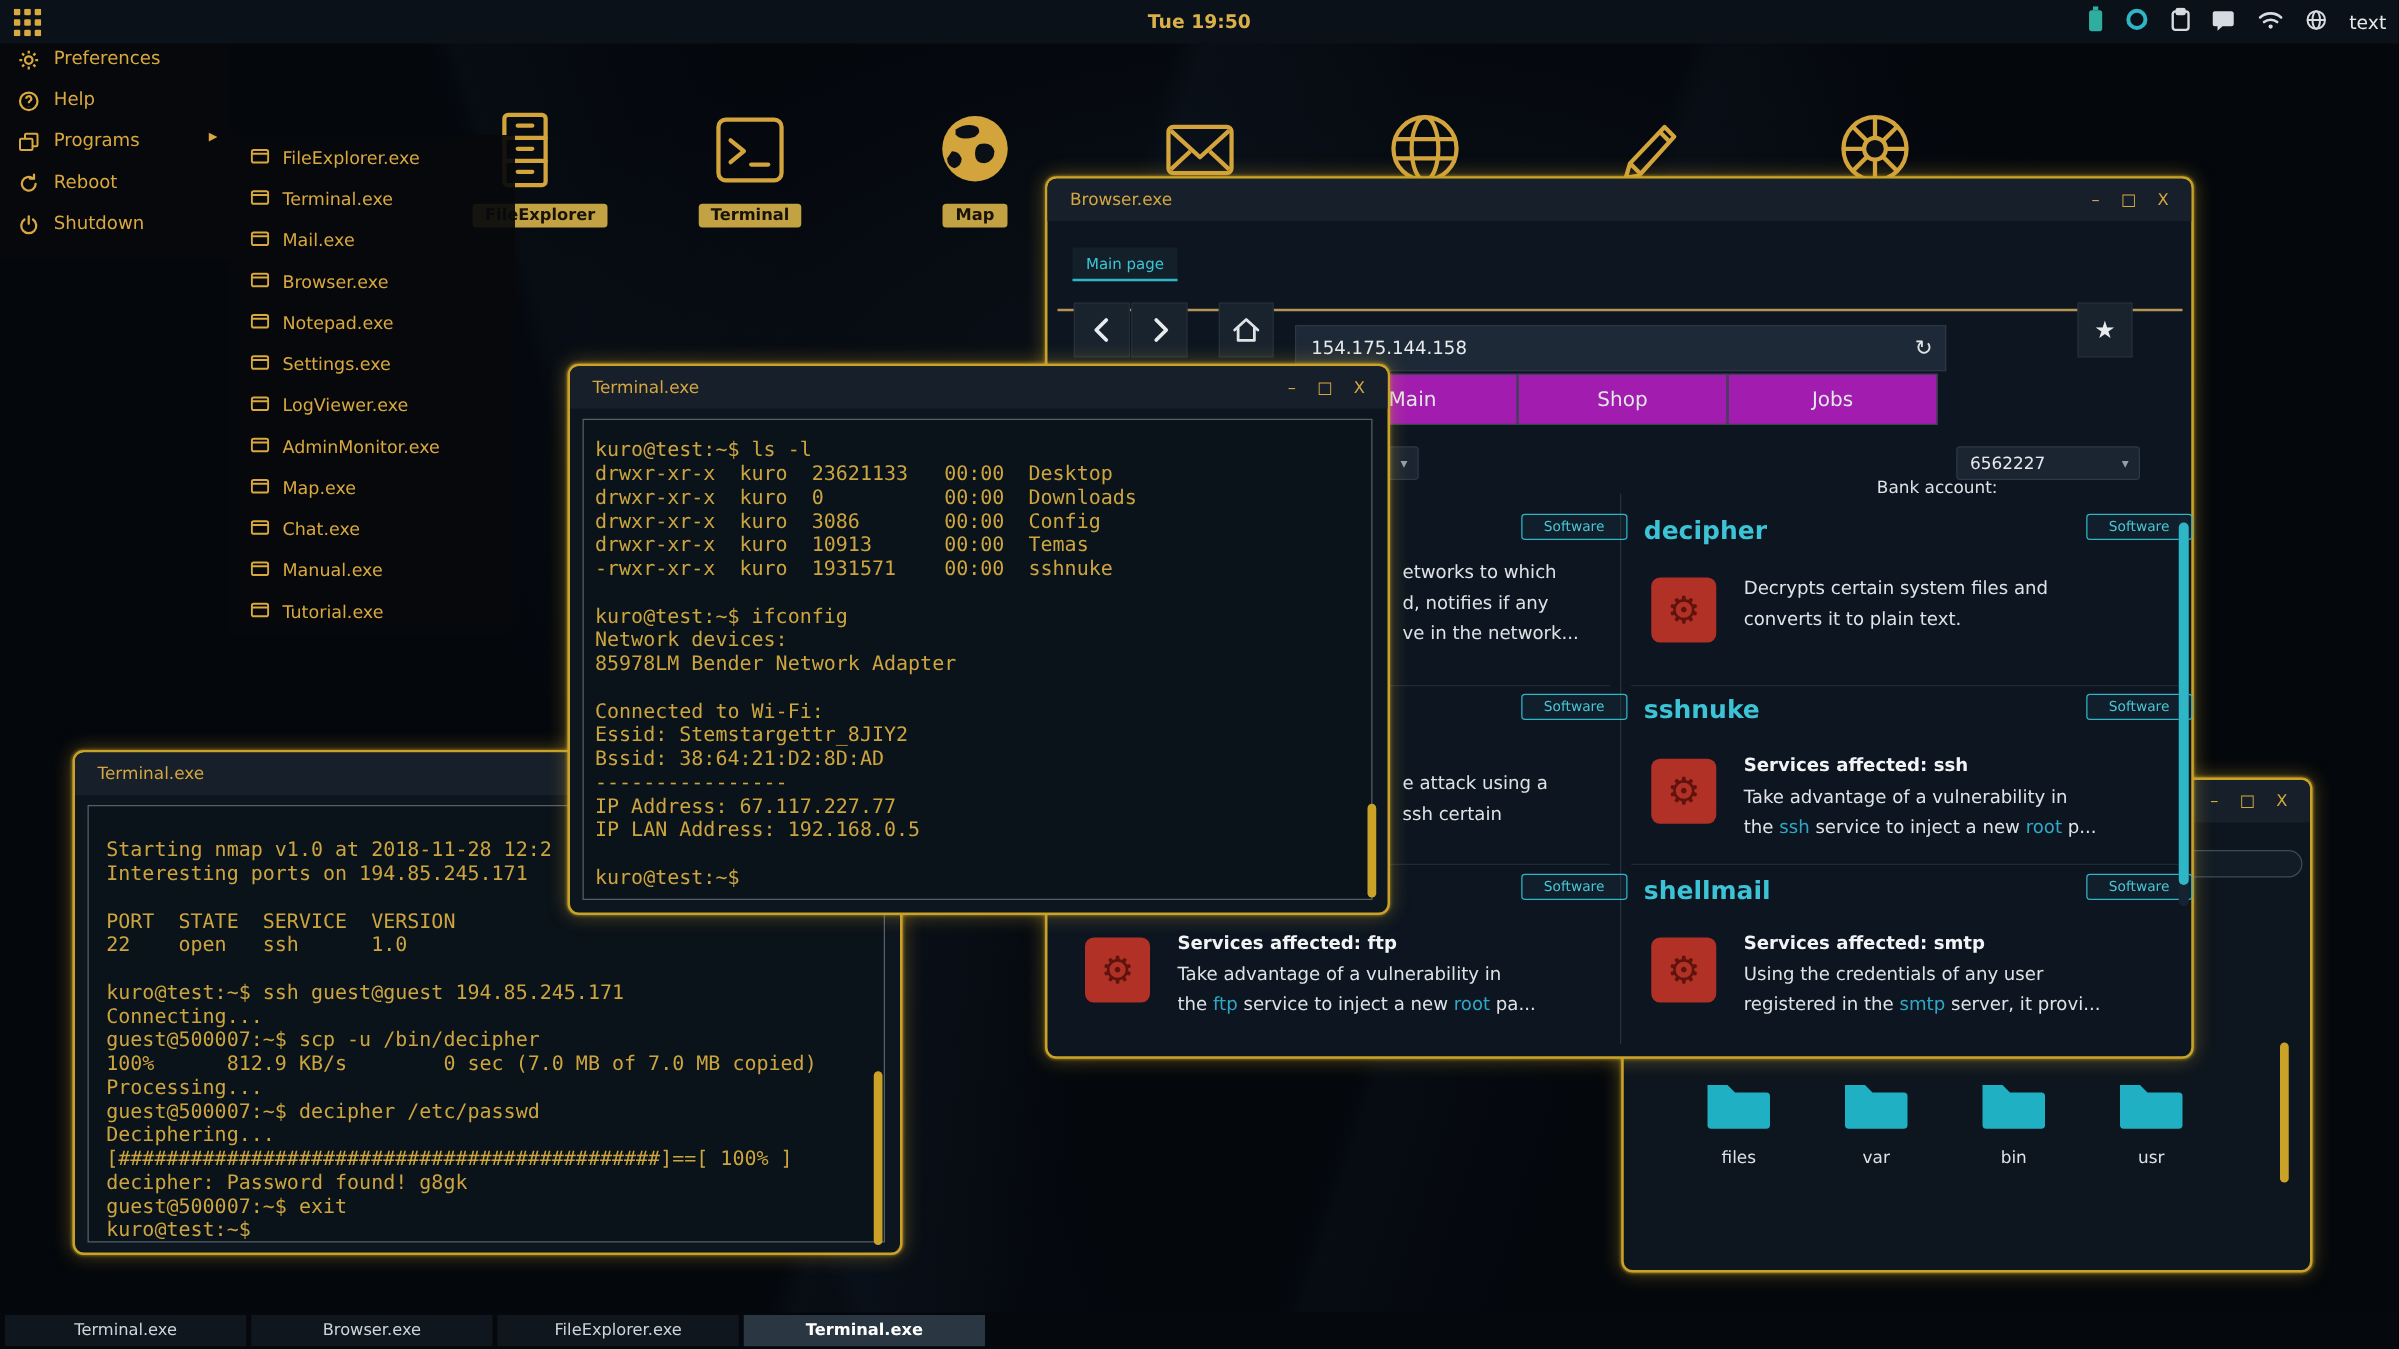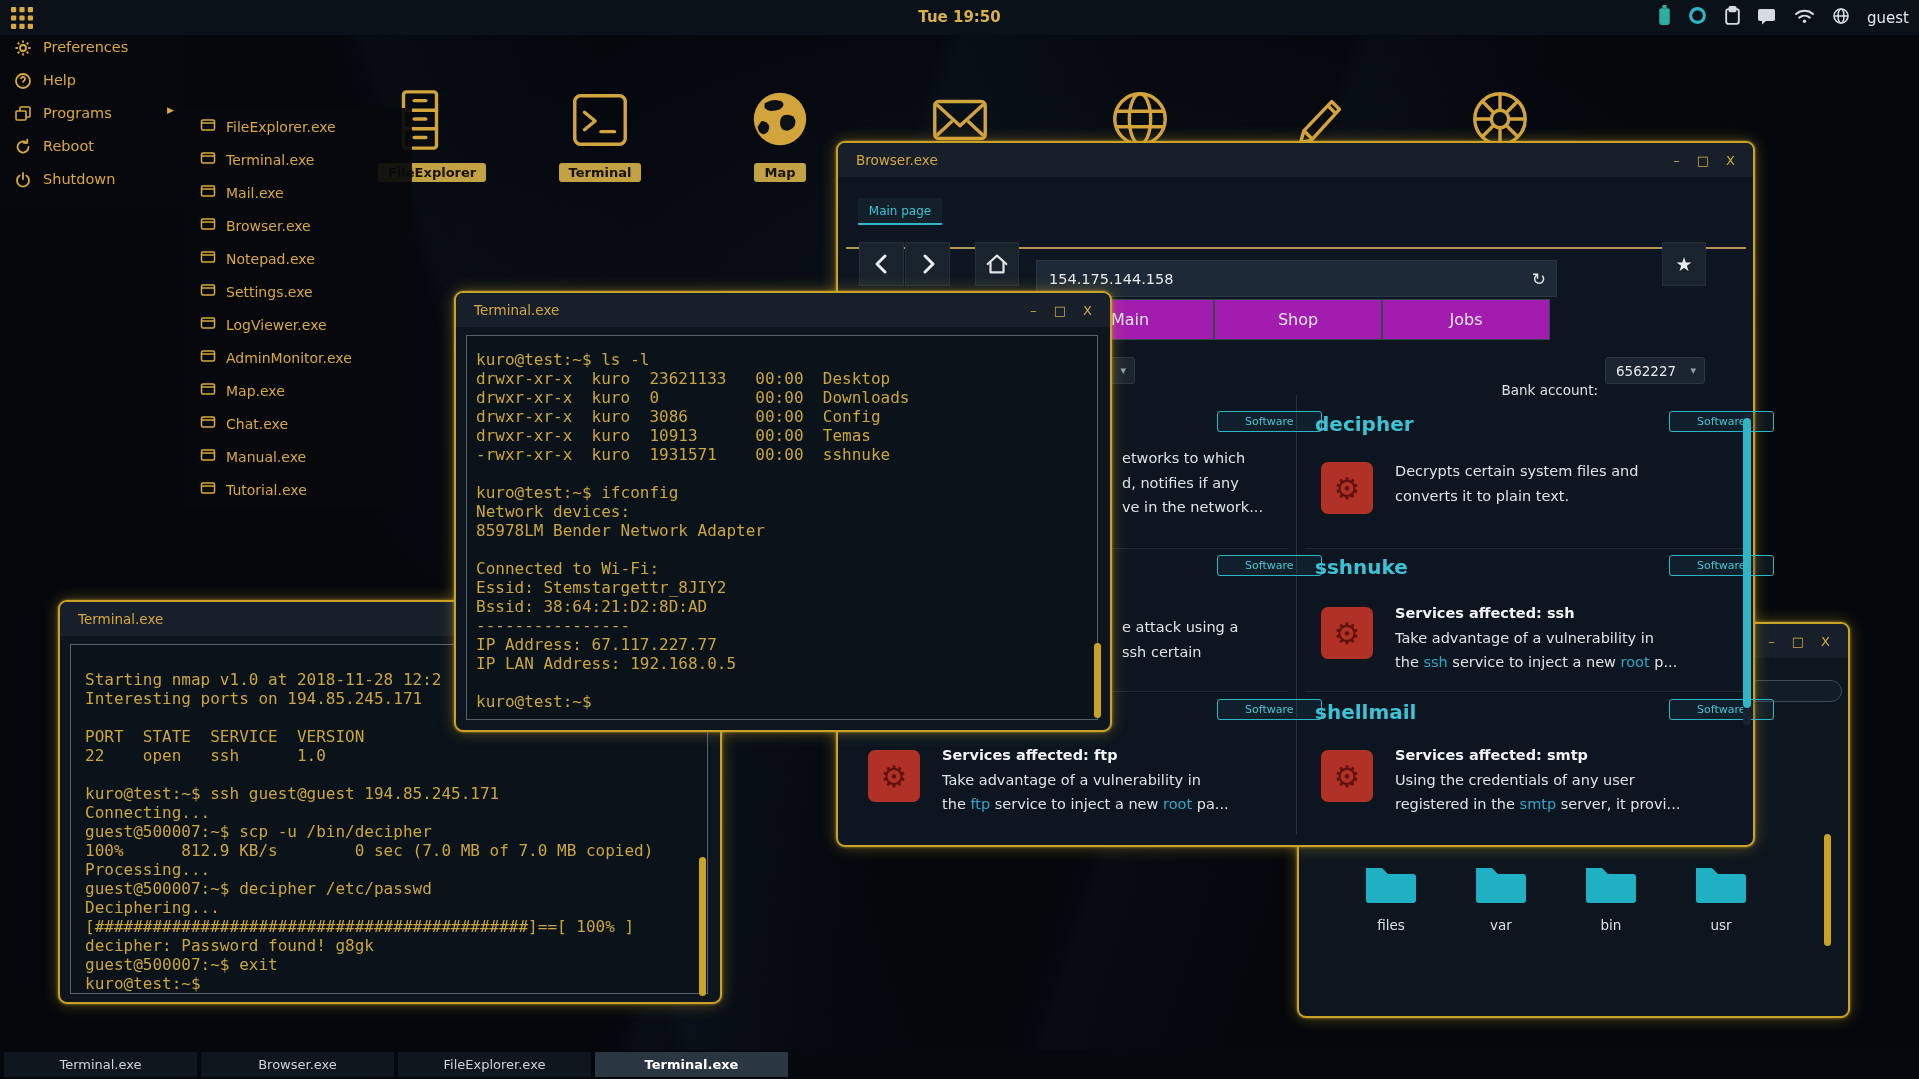--- a/index.html
+++ b/index.html
@@ -24,21 +24,21 @@
   .term-pre { position:absolute; font-family:"DejaVu Sans Mono","Liberation Mono",monospace;
               font-size:16px; line-height:19px; color:#cda53f; white-space:pre; }
   .goldbar { position:absolute; width:7px; border-radius:4px; background:#c9a227; }
   .menu-panel { position:absolute; background:rgba(7,9,12,0.93); z-index:40; }
   .menu-item { height:33px; display:flex; align-items:flex-start; gap:11px; padding:0 10px 0 14px; color:#d9a93f; font-size:14.5px; }
   .submenu-item { height:33px; display:flex; align-items:center; gap:10px; padding:0 10px 0 16px; color:#d9a93f; font-size:14px; }
   .marrow { margin-left:auto; font-size:9px; }
   .deskicon { position:absolute; width:84px; text-align:center; z-index:1; }
   .desklabel { display:inline-block; background:#c2a243; color:#191208; font-weight:bold; font-size:13px;
                padding:2px 10px; border-radius:3px; margin-top:6px; white-space:nowrap; }
-  .badge { position:absolute; border:1px solid #2fb6c6; color:#49c6d4; font-size:11px; padding:3px 27px;
+  .badge { position:absolute; border:1px solid #2fb6c6; color:#49c6d4; font-size:11px; padding:3px 17px;
            border-radius:3px; background:rgba(30,60,75,.25); }
   .card-title { position:absolute; color:#3cc3d5; font-size:20px; font-weight:bold; }
   .sw-icon { position:absolute; width:52px; height:52px; background:#b23127; border-radius:7px;
              display:flex; align-items:center; justify-content:center; color:#5e130c; font-size:30px; }
   .desc { position:absolute; color:#dfe3e6; font-size:14.5px; line-height:24.5px; white-space:nowrap; }
   .desc .bold { font-weight:bold; color:#f1f3f5; }
   .teal { color:#2fa8c8; }
   .navbtn { position:absolute; background:#19232e; border:1px solid #242f3a; display:flex; align-items:center; justify-content:center; }
   .tabbox { position:absolute; width:168px; height:41px; border:1px solid #36454f; background:#a21caf;
             color:#e4e7ea; font-size:16px; display:flex; align-items:center; justify-content:center; }
@@ -236,21 +236,21 @@
   </div>
 
   <div class="tabbox" style="left:208px;top:156px">Main</div>
   <div class="tabbox" style="left:376px;top:156px">Shop</div>
   <div class="tabbox" style="left:544px;top:156px">Jobs</div>
 
   <div class="dd" style="left:204px;top:214px;width:93px;height:27px">
     <span class="chev">▾</span>
   </div>
   <div class="abs" style="left:600px;top:214px;width:160px;height:27px;line-height:27px;text-align:right;font-size:13.5px;color:#dfe3e6">Bank account:</div>
-  <div class="dd" style="left:767px;top:214px;width:100px;height:27px">
+  <div class="dd" style="left:727px;top:214px;width:147px;height:27px">
     <span>6562227</span>
     <span class="chev">▾</span>
   </div>
 
   <div class="vsep" style="left:458px;top:252px;height:440px"></div>
   <div class="hsep" style="left:20px;top:405px;width:430px"></div>
   <div class="hsep" style="left:467px;top:405px;width:438px"></div>
   <div class="hsep" style="left:20px;top:548px;width:430px"></div>
   <div class="hsep" style="left:467px;top:548px;width:438px"></div>
 
@@ -557,21 +557,21 @@
           <circle cx="10" cy="13.5" r="1.6" fill="#d5dbe0" stroke="none"></circle>
       </svg>
     </span>
     <span>
       <svg width="18" height="18" viewBox="0 0 18 18" fill="none" stroke="#d5dbe0" stroke-width="1.6">
         <circle cx="9" cy="9" r="7"></circle>
           <ellipse cx="9" cy="9" rx="3" ry="7"></ellipse>
           <line x1="2" y1="9" x2="16" y2="9"></line>
       </svg>
     </span>
-    <span id="tb-user">guest</span>
+    <span id="tb-user">text</span>
   </div>
 </div>
 
 <div id="taskbar">
   <div class="taskbtn" style="left:4px;width:193px">Terminal.exe</div>
   <div class="taskbtn" style="left:201px;width:193px">Browser.exe</div>
   <div class="taskbtn" style="left:398px;width:193px">FileExplorer.exe</div>
   <div class="taskbtn active" style="left:595px;width:193px">Terminal.exe</div>
 </div>
 

